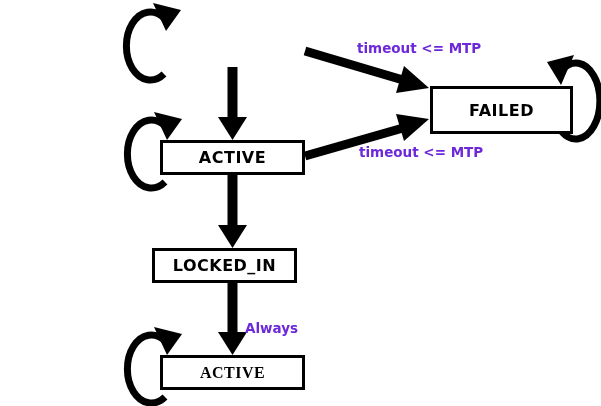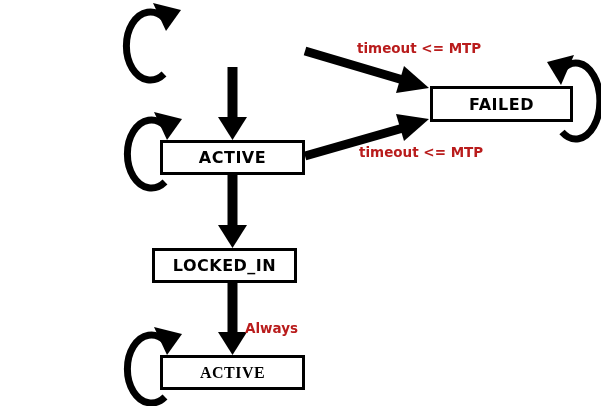--- a/index.html
+++ b/index.html
@@ -27,26 +27,26 @@
     font-weight: bold;
     font-size: 16px;
     letter-spacing: 0.5px;
     color: #000000;
   }
   .edge-label {
     position: absolute;
     font-weight: bold;
     font-size: 13.5px;
     line-height: 15px;
-    color: #b91c1c;
+    color: #6d28d9;
     white-space: nowrap;
   }
   #state-defined   { left: 159px; top:  31px; width: 146px; height: 36px; }
   #state-started   { left: 160px; top: 140px; width: 145px; height: 35px; }
-  #state-failed    { left: 430px; top:  86px; width: 143px; height: 36px; }
+  #state-failed    { left: 430px; top:  86px; width: 143px; height: 48px; }
   #state-locked-in { left: 152px; top: 248px; width: 145px; height: 35px; }
   #state-active    { left: 160px; top: 355px; width: 145px; height: 35px; font-family: Liberation Serif, serif; }
 
   #label-defined-failed    { left: 357px; top:  41px; }
   #label-defined-started   { left:   0px; top:  90px; }
   #label-started-failed    { left: 359px; top: 145px; }
   #label-started-locked-in { left: 241px; top: 193px; }
   #label-locked-in-active  { left: 245px; top: 300px; margin-top: 21px; }
 
   .stroke { stroke: #000000; fill: none; }

